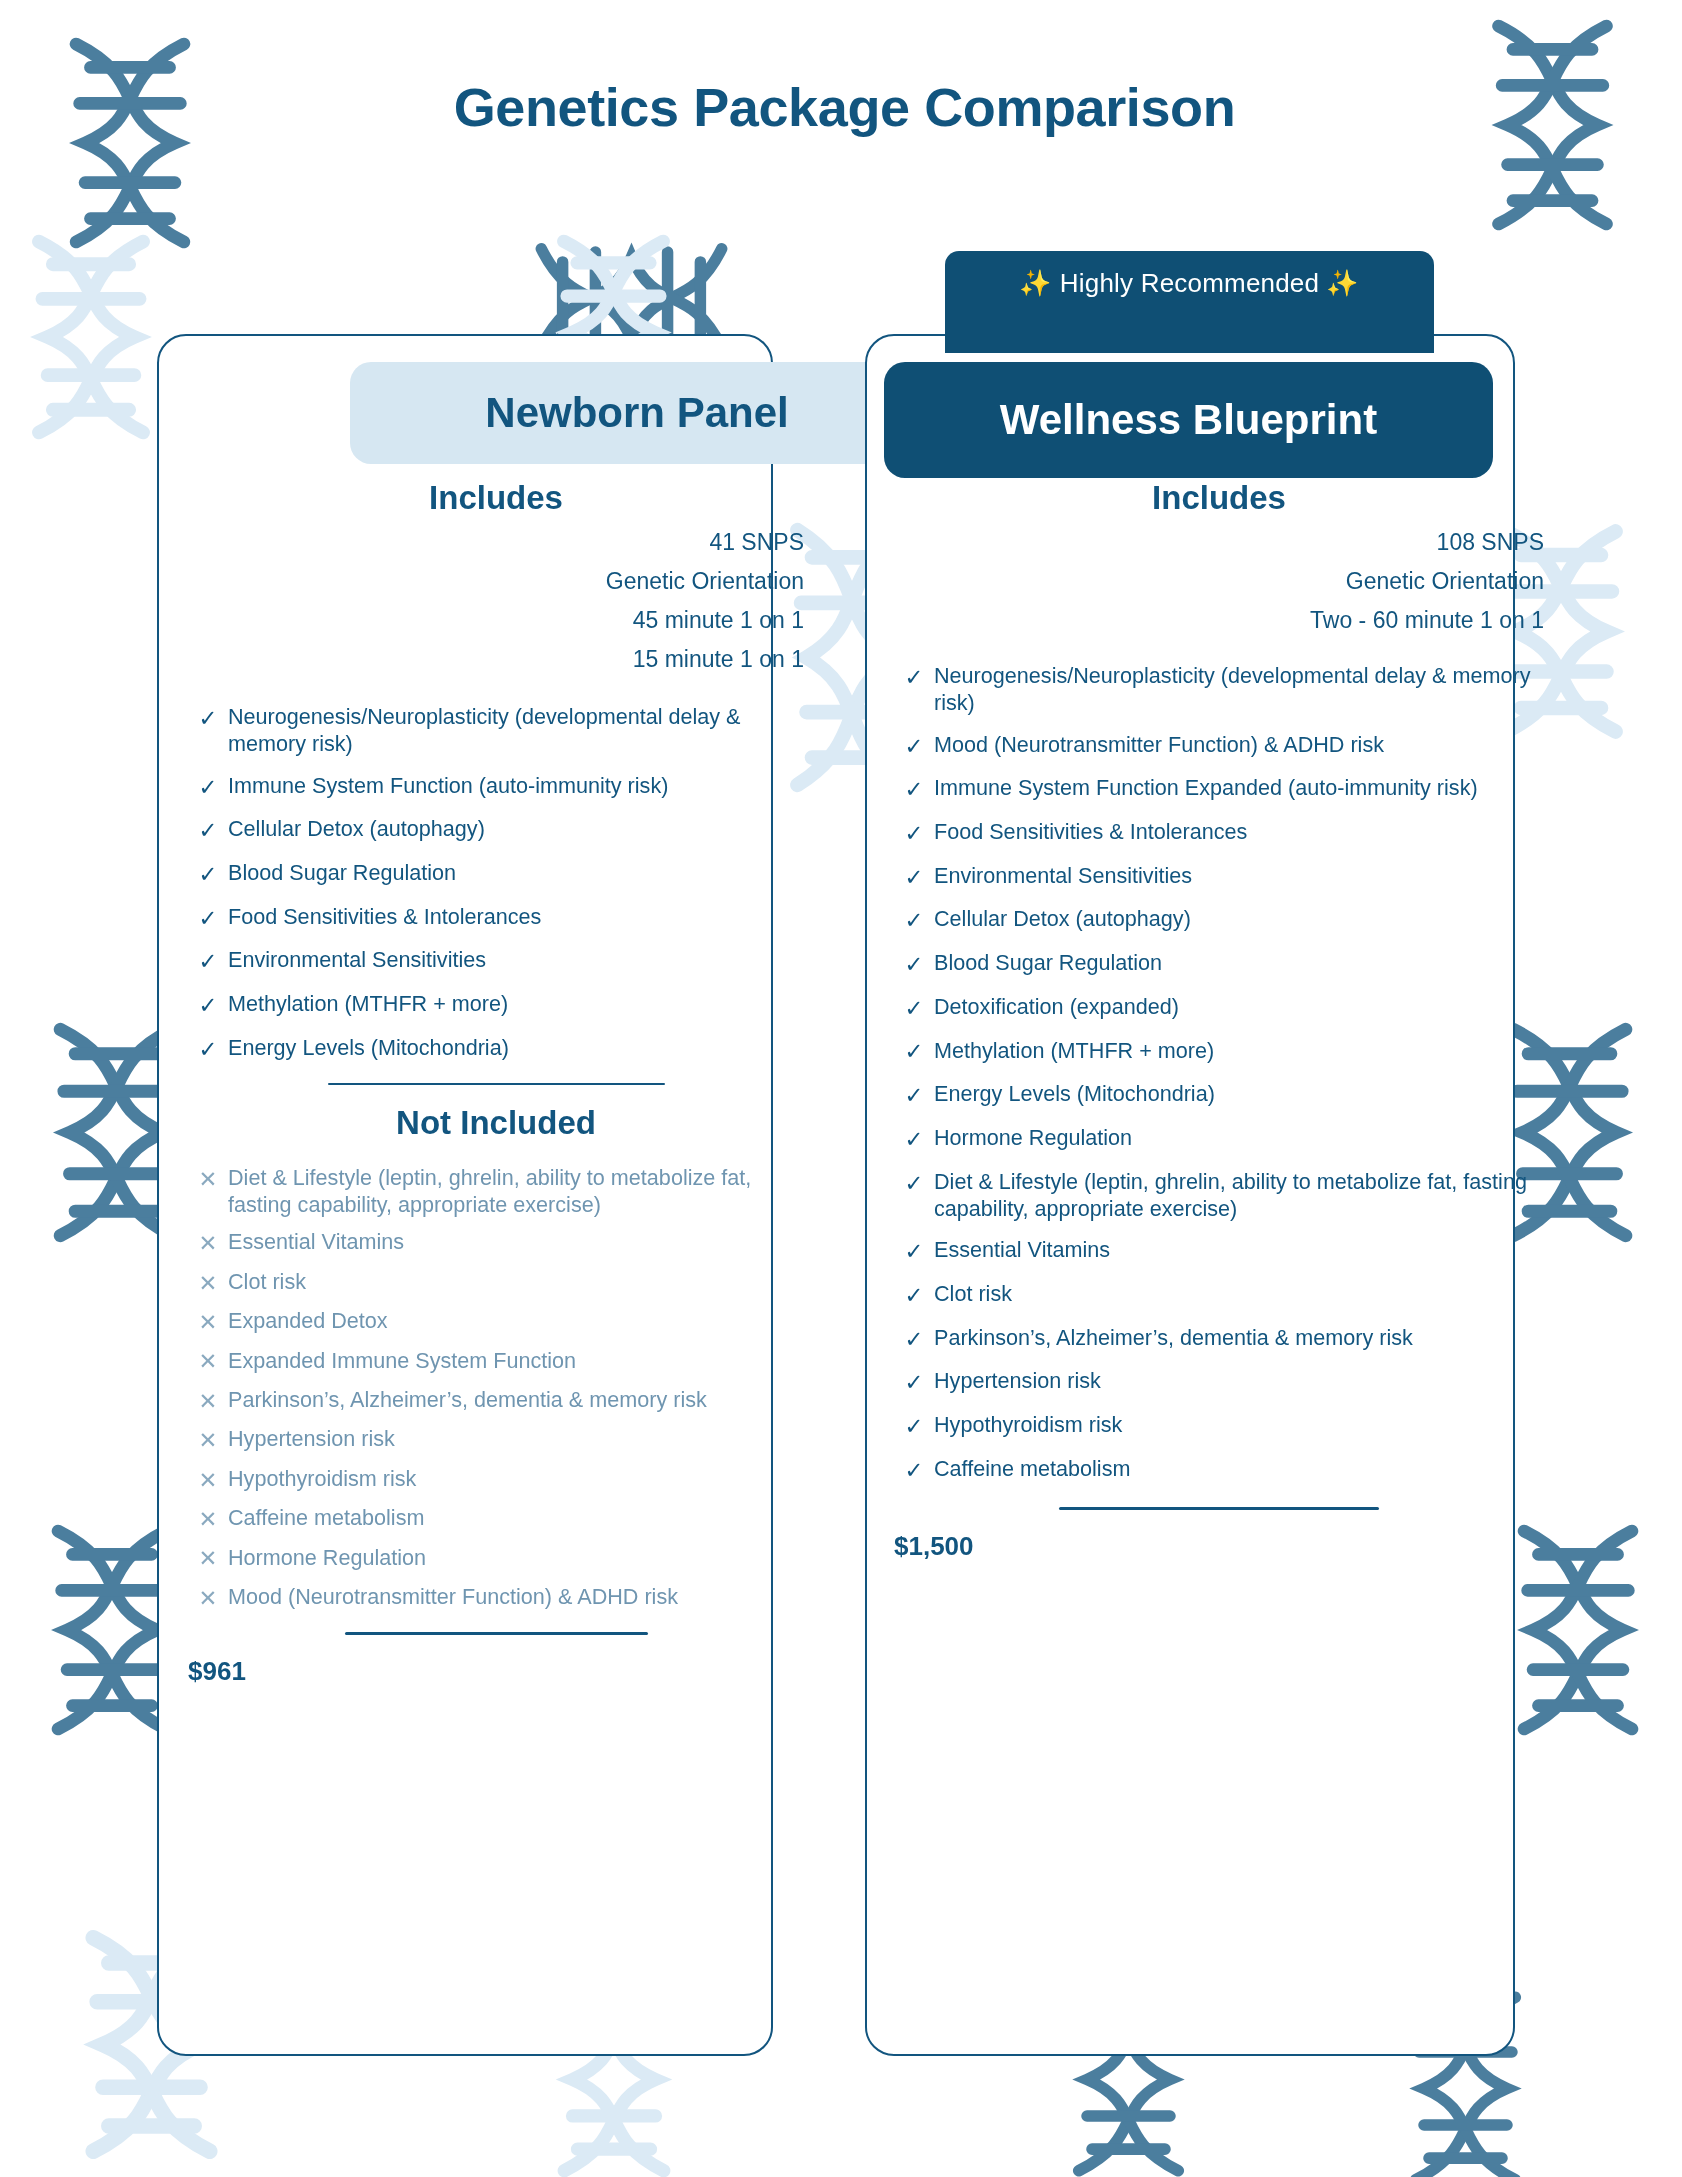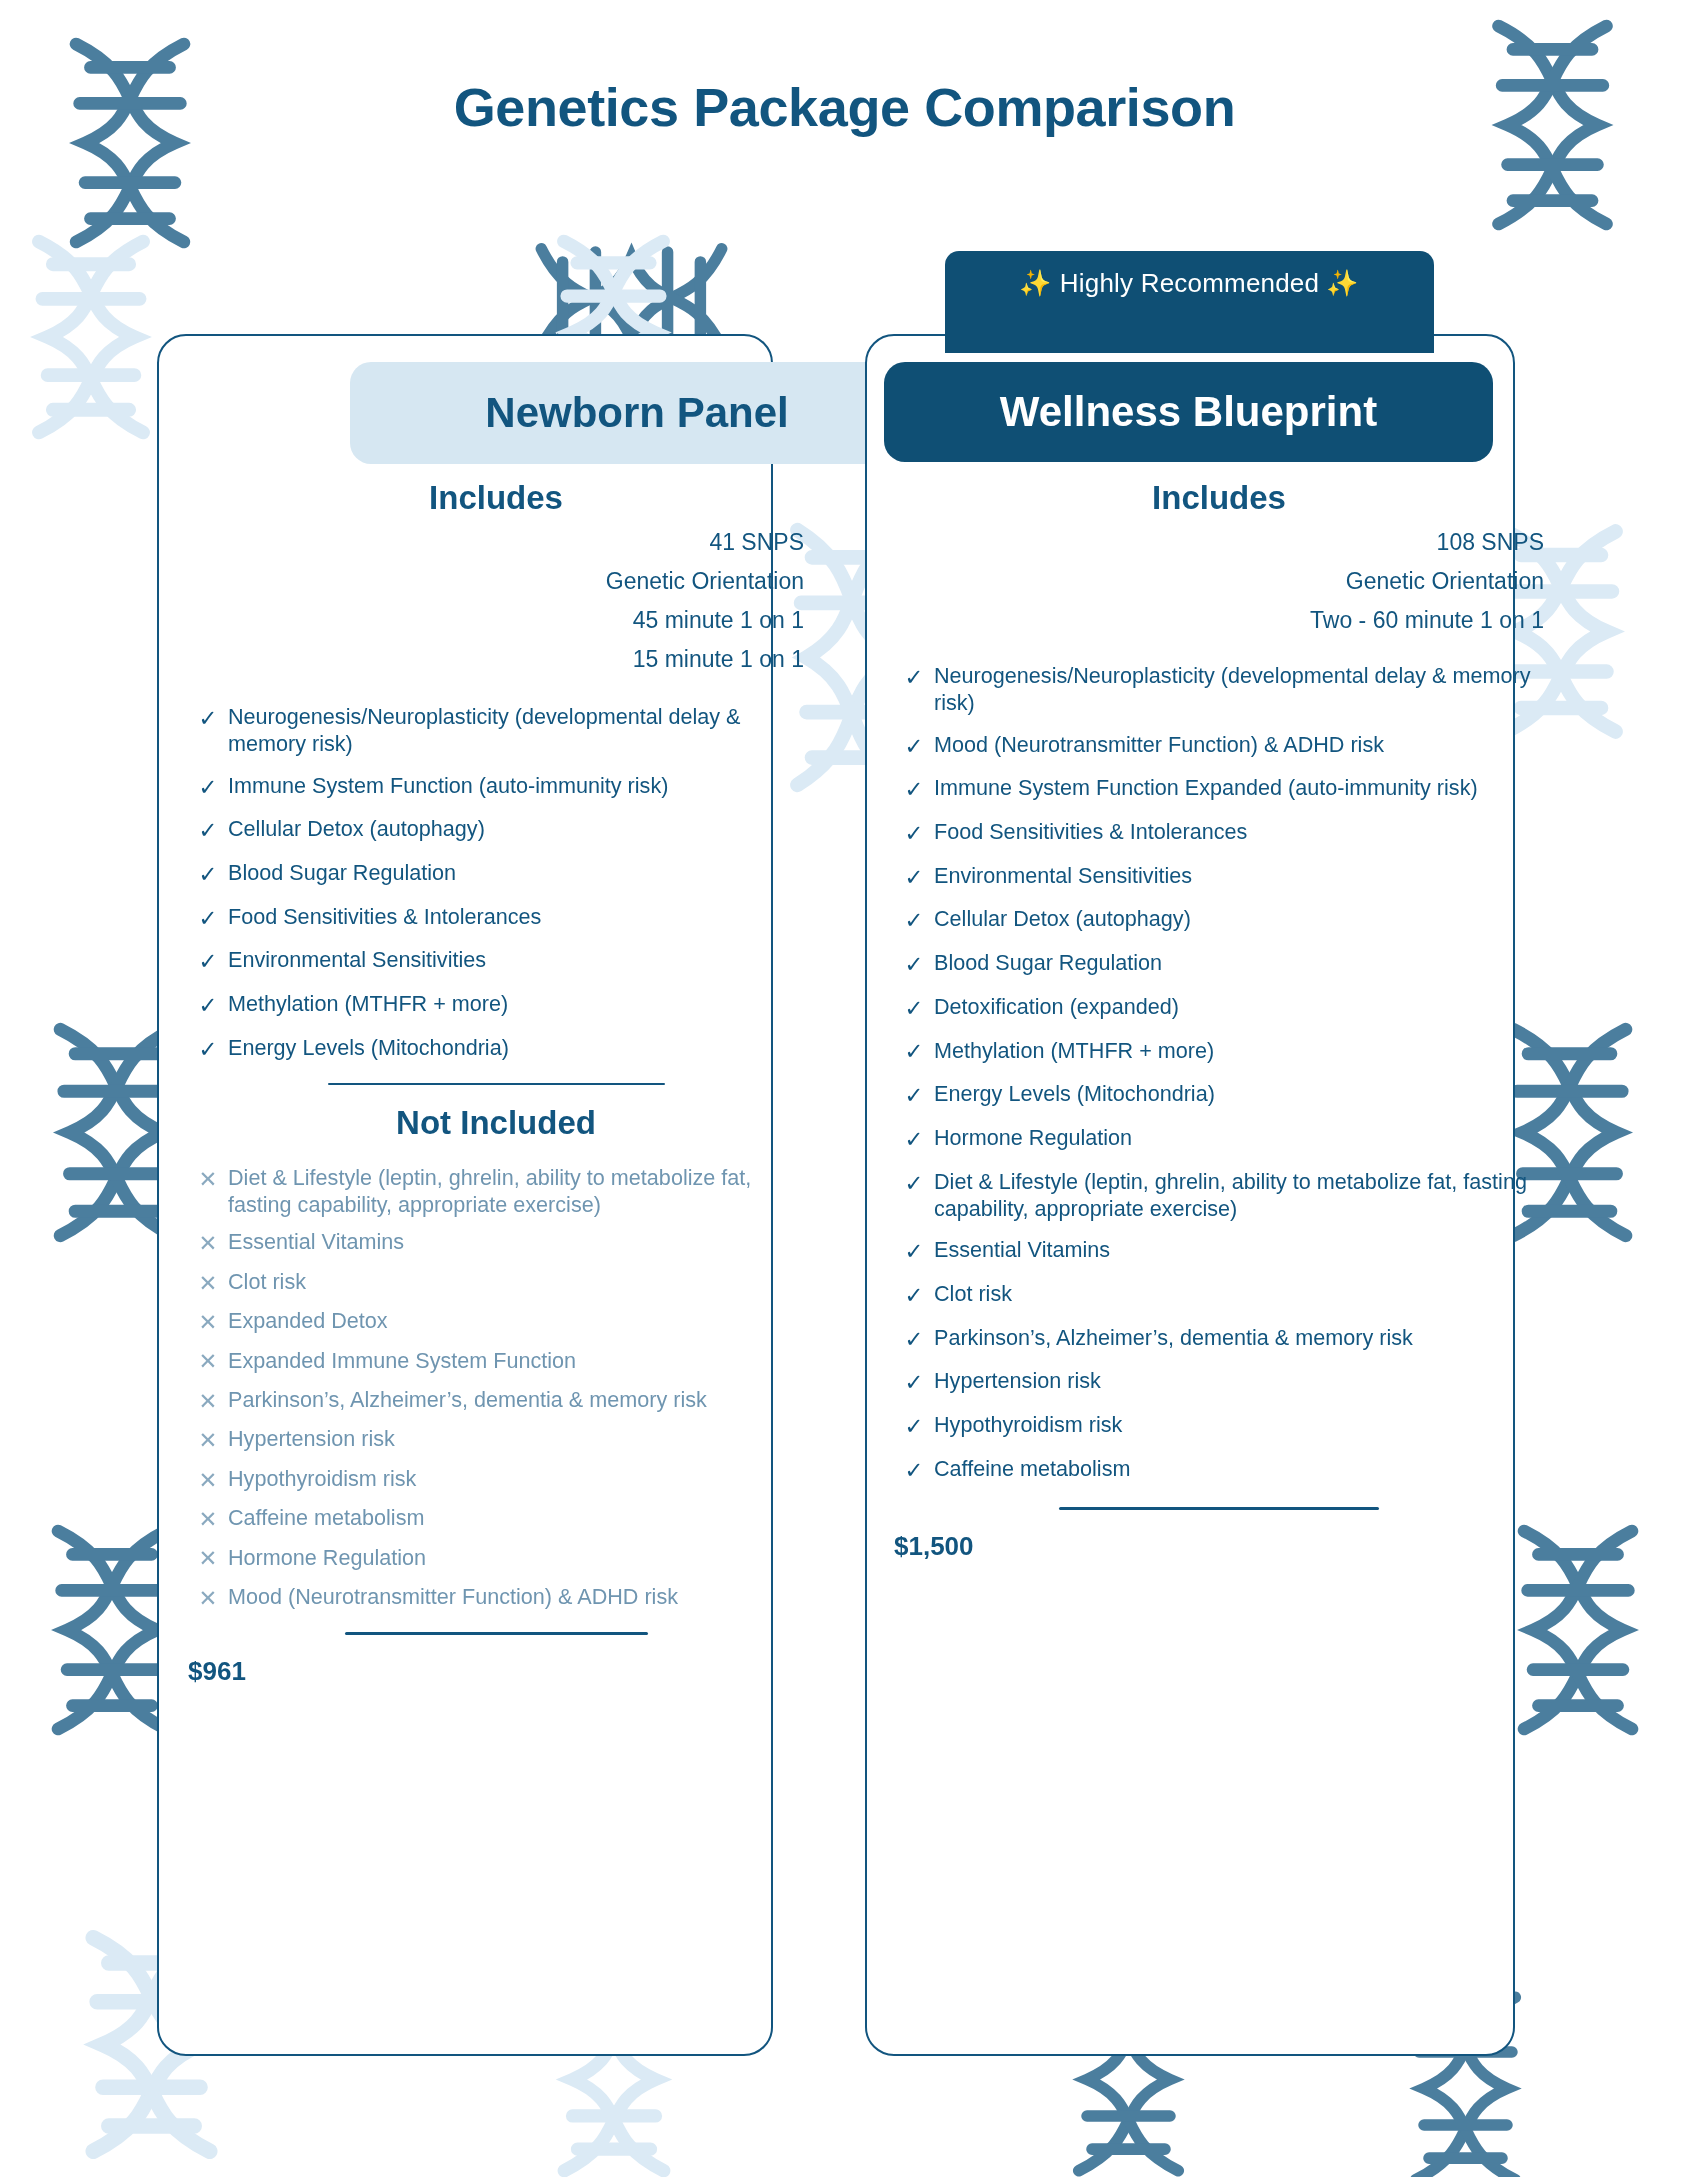--- a/index.html
+++ b/index.html
@@ -108,21 +108,21 @@
     width: 574px;
     top: 28px;
     height: 102px;
     background: #d6e7f2;
     color: #12557f;
   }
   .pill-right {
     left: 19px;
     width: 609px;
     top: 28px;
-    height: 100px;
+    height: 116px;
     background: #0f4f74;
     color: #ffffff;
   }
 
   .section-title {
     text-align: center;
     font-size: 33px;
     font-weight: bold;
     color: #12557f;
   }

